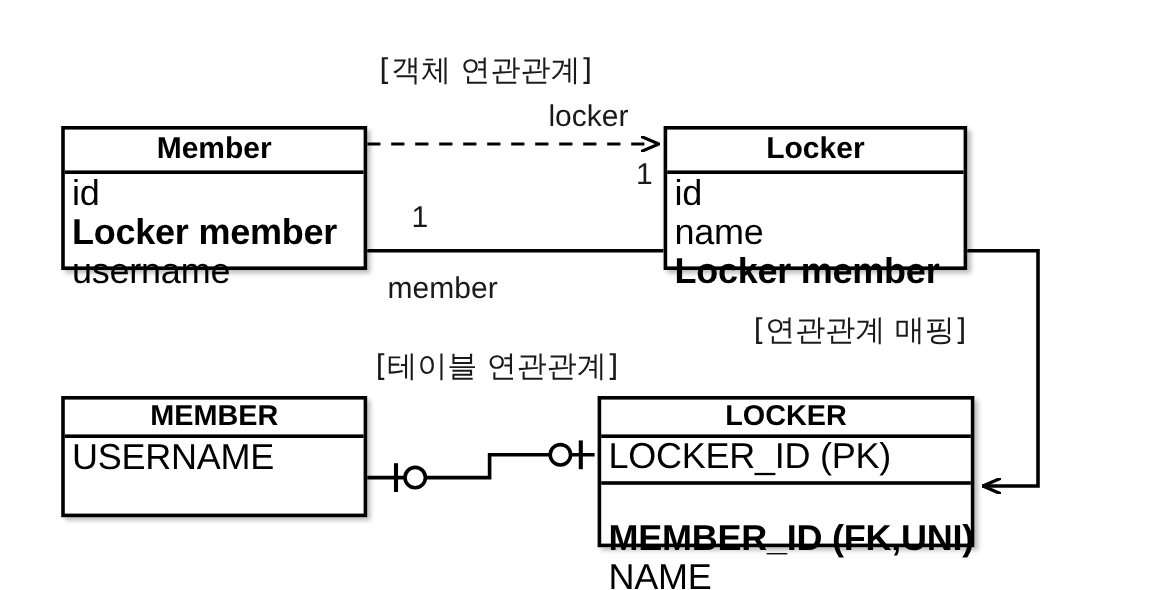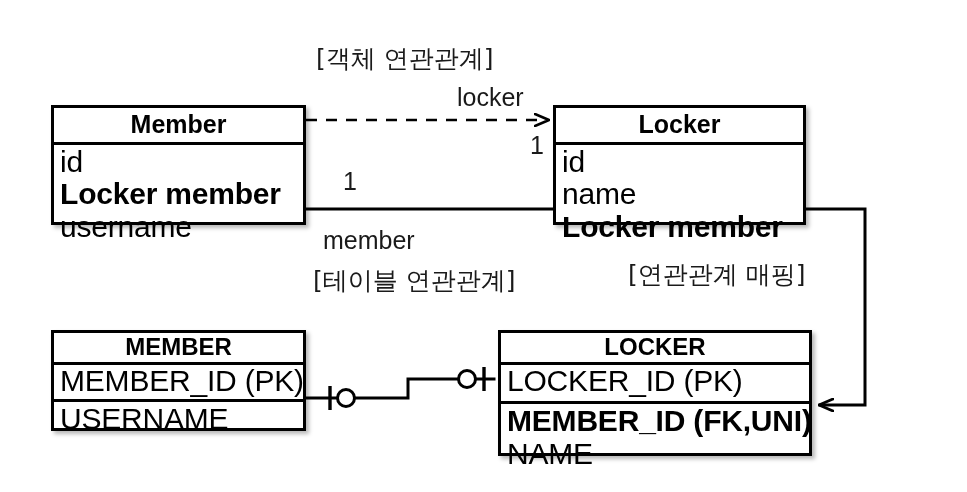--- a/index.html
+++ b/index.html
@@ -132,41 +132,40 @@
     <div class="box-body">
       <div class="row">id</div>
       <div class="row">name</div>
       <div class="row b">Locker member</div>
     </div>
   </div>
 
   <div class="box" style="left:51px; top:330px; width:255px; height:101px;">
     <div class="box-title uml-title" style="font-size:24px; padding:2px 0 3px 0;">MEMBER</div>
     <div class="box-body" style="padding-top:0;">
-      <div class="row sep" style="padding-bottom:2px;">MEMBER_ID (PK)</div>
       <div class="row" style="padding-top:1px;">USERNAME</div>
     </div>
   </div>
 
   <div class="box" style="left:498px; top:330px; width:314px; height:126px;">
     <div class="box-title uml-title" style="font-size:24px; padding:2px 0 3px 0;">LOCKER</div>
     <div class="box-body" style="padding-top:0;">
       <div class="row sep" style="padding-bottom:4px;">LOCKER_ID (PK)</div>
-      <div class="row b" style="padding-top:1px;">MEMBER_ID (FK,UNI)</div>
+      <div class="row b" style="padding-top:1px;margin-top:28px;">MEMBER_ID (FK,UNI)</div>
       <div class="row">NAME</div>
     </div>
   </div>
 
   <div class="label ko" style="left:316px; top:46px;">[객체 연관관계]</div>
 
   <div class="label" style="left:457px; top:85px;">locker</div>
 
   <div class="label" style="left:530px; top:133px;">1</div>
 
   <div class="label" style="left:343px; top:169px;">1</div>
 
   <div class="label" style="left:323px; top:228px;">member</div>
 
-  <div class="label ko" style="left:313px; top:268px;">[테이블 연관관계]</div>
+  <div class="label ko" style="left:313px; top:292px;">[테이블 연관관계]</div>
 
   <div class="label ko" style="left:628px; top:262px;">[연관관계 매핑]</div>
 
 </div>
 
 </body></html>

